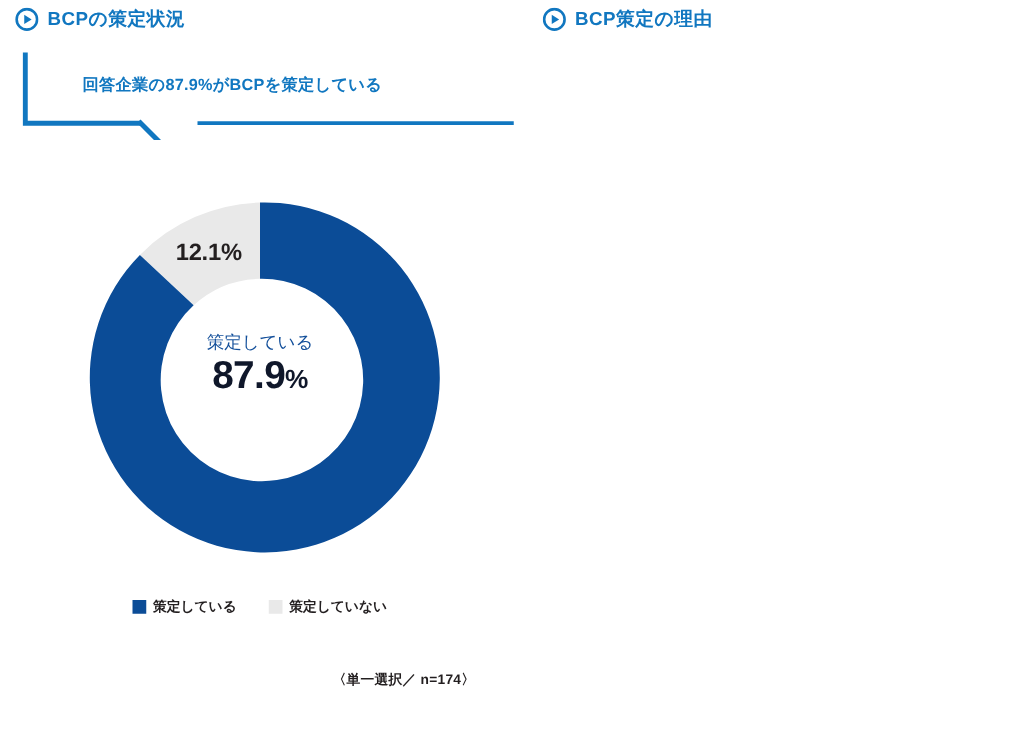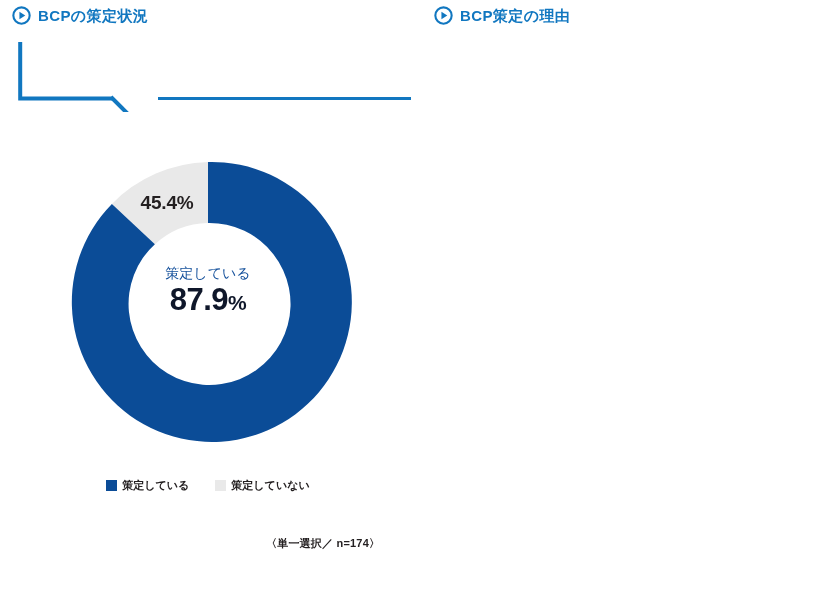--- a/index.html
+++ b/index.html
@@ -78,36 +78,37 @@
     </svg>
     <span class="sec-title">BCPの策定状況</span>
   </div>
 
   <svg class="bracket" id="left-bracket" viewBox="0 0 395 72">
     <path d="M2.2 2 L2.2 58.5 L95 58.5" fill="none" stroke="#1177c0" stroke-width="4"></path>
     <path d="M93 57 L125 89" fill="none" stroke="#1177c0" stroke-width="4"></path>
     <path d="M140 58.5 L393 58.5" fill="none" stroke="#1177c0" stroke-width="3"></path>
   </svg>
 
+  <div class="lead" id="left-lead">回答企業の87.9%がBCPを策定している</div>
 
   <div id="donut-wrap">
     <svg id="donut-svg" viewBox="0 0 300 300">
 
       <path id="slice-grey" fill="#e9e9e9" d="M150 10 A140 140 0 0 0 53.9 51.9 L96.9 92.2 A81 81 0 0 1 150 71 Z"></path>
 
       <path id="slice-blue" fill="#0b4c97" d="M150 10 A140 140 0 1 1 53.9 51.9 L96.9 92.2 A81 81 0 1 0 150 71 Z"></path>
     </svg>
 
     <div class="donut-center">
       <div class="dc-label">策定している</div>
       <div class="dc-value"><span>87.9</span><span class="pct">%</span></div>
     </div>
   </div>
 
-  <div id="slice-label-small">45.4%</div>
+  <div id="slice-label-small">12.1%</div>
 
   <div id="donut-legend">
     <div class="lg-item">
       <span class="lg-swatch" style="background:#0b4c97"></span>
       <span class="lg-text">策定している</span>
     </div>
     <div class="lg-item">
       <span class="lg-swatch" style="background:#e9e9e9"></span>
       <span class="lg-text">策定していない</span>
     </div>

